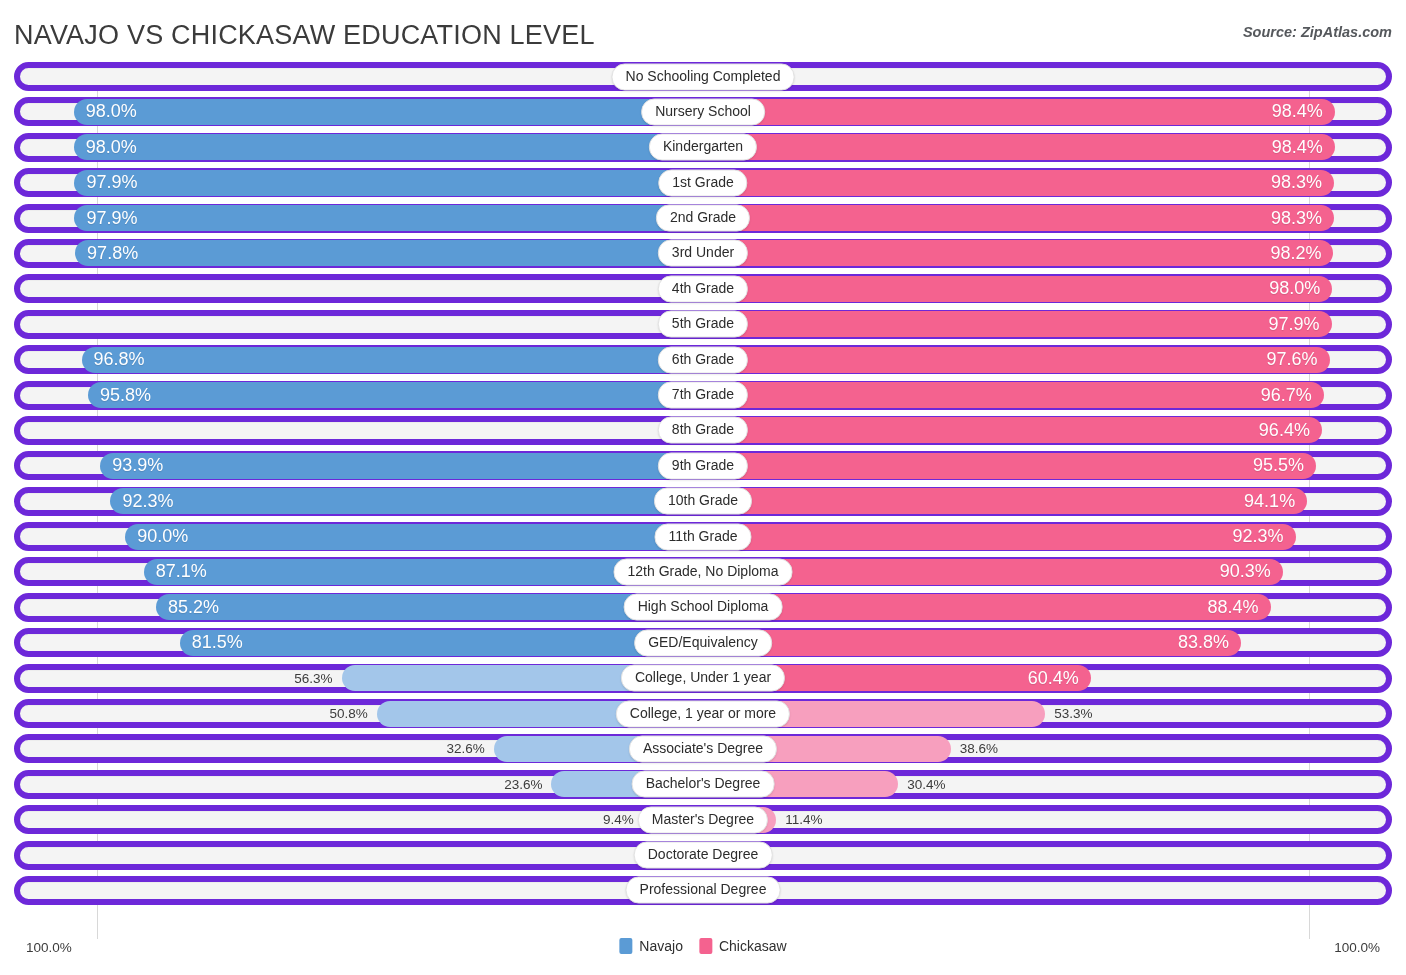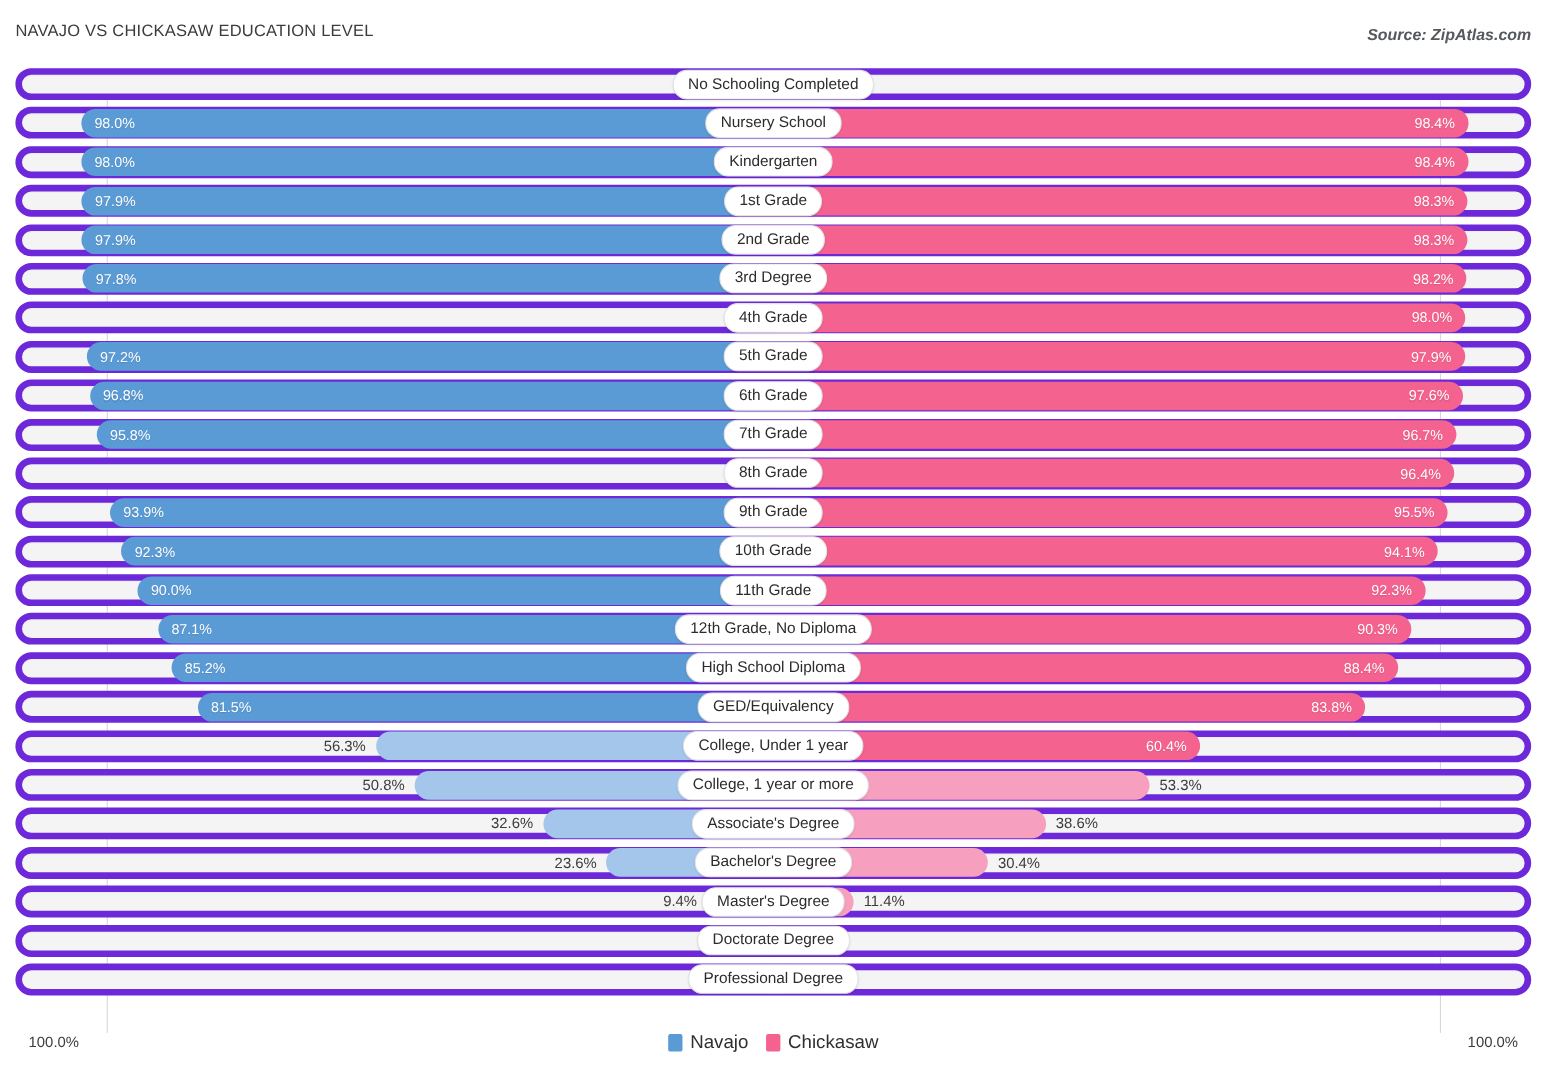--- a/index.html
+++ b/index.html
@@ -23,21 +23,21 @@
   
   .header {
     position: absolute;
     top: 0; left: 0; right: 0;
     height: 58px;
   }
   .title {
     position: absolute;
     left: 14px;
     top: 20px;
-    font-size: 15px;
+    font-size: 27px;
     letter-spacing: 0.2px;
     color: #3b3b3b;
     font-weight: 400;
     white-space: nowrap;
   }
   .source {
     position: absolute;
     right: 14px;
     top: 24px;
     font-size: 14.5px;
@@ -111,21 +111,21 @@
   .bar.blue.light { background: #a3c6ea; }
   .bar.pink {
     background: #f4628f;
     border-radius: 0 13px 13px 0;
     justify-content: flex-end;
     padding-right: 12px;
   }
   .bar.pink.light { background: #f79fbe; }
 
   .val-in {
-    font-size: 13px;
+    font-size: 18px;
     color: #ffffff;
     white-space: nowrap;
     font-weight: 400;
     text-shadow: 0 1px 1px rgba(0,0,0,0.12);
   }
   .val-out {
     font-size: 13.5px;
     color: #3c3c3c;
     white-space: nowrap;
     padding: 0 9px;
@@ -182,21 +182,21 @@
   }
   .swatch {
     width: 13px;
     height: 16px;
     border-radius: 2px;
     display: inline-block;
   }
   .swatch.blue { background: #5b9bd5; }
   .swatch.pink { background: #f4628f; }
   .legend-label {
-    font-size: 17px;
+    font-size: 14px;
     color: #2f2f2f;
   }
 </style>
 </head>
 <body>
 
 <div class="page">
 
   <div class="header">
     <div class="title">NAVAJO VS CHICKASAW EDUCATION LEVEL</div>
@@ -274,36 +274,31 @@
           <div class="half left">
             <div class="bar blue" style="width: 91.932%;">
               <span class="val-in">97.8%</span>
             </div>
           </div>
           <div class="half right">
             <div class="bar pink" style="width: 92.308%;">
               <span class="val-in">98.2%</span>
             </div>
           </div>
-          <div class="cat">3rd Degree</div>
+          <div class="cat">3rd Under</div>
         </div>
         <div class="row">
           <div class="half right">
             <div class="bar pink" style="width: 92.12%;">
               <span class="val-in">98.0%</span>
             </div>
           </div>
           <div class="cat">4th Grade</div>
         </div>
         <div class="row">
-          <div class="half left">
-            <div class="bar blue" style="width: 91.368%;">
-              <span class="val-in">97.2%</span>
-            </div>
-          </div>
           <div class="half right">
             <div class="bar pink" style="width: 92.026%;">
               <span class="val-in">97.9%</span>
             </div>
           </div>
           <div class="cat">5th Grade</div>
         </div>
         <div class="row">
           <div class="half left">
             <div class="bar blue" style="width: 90.992%;">

